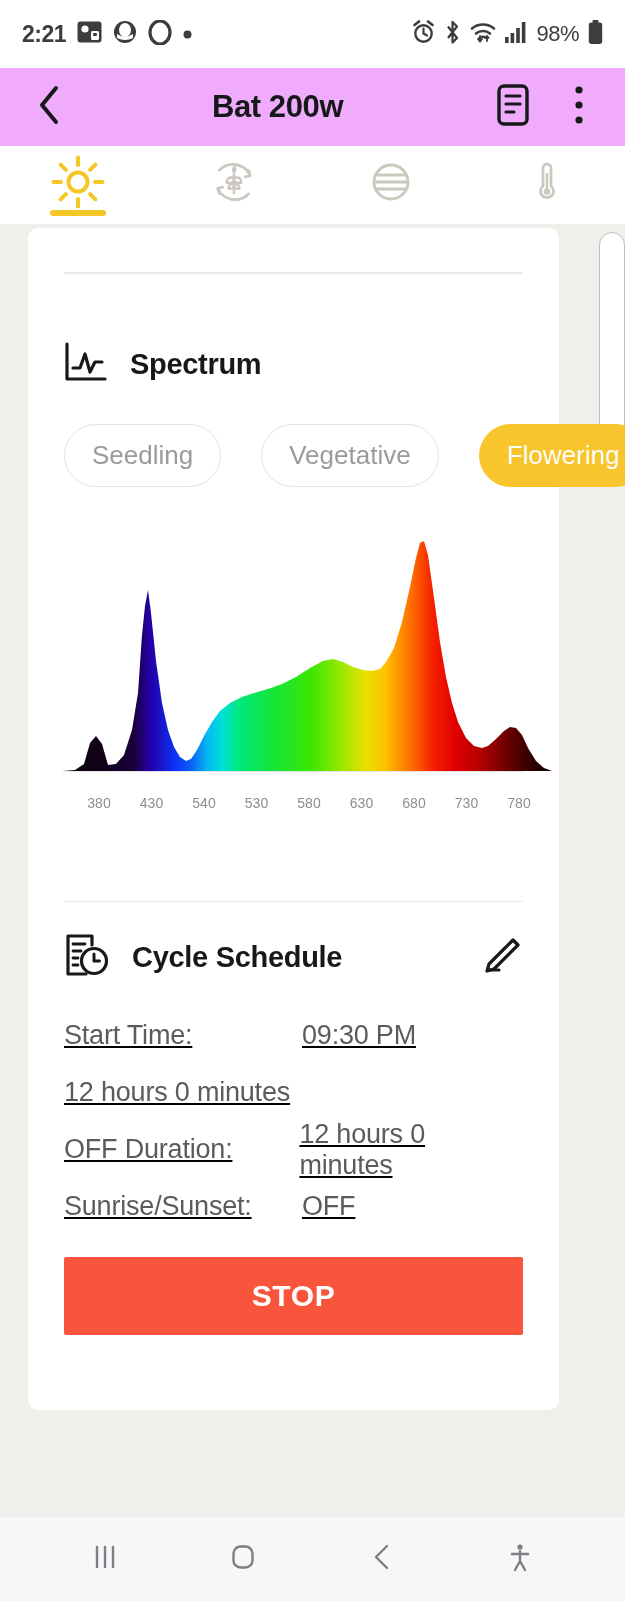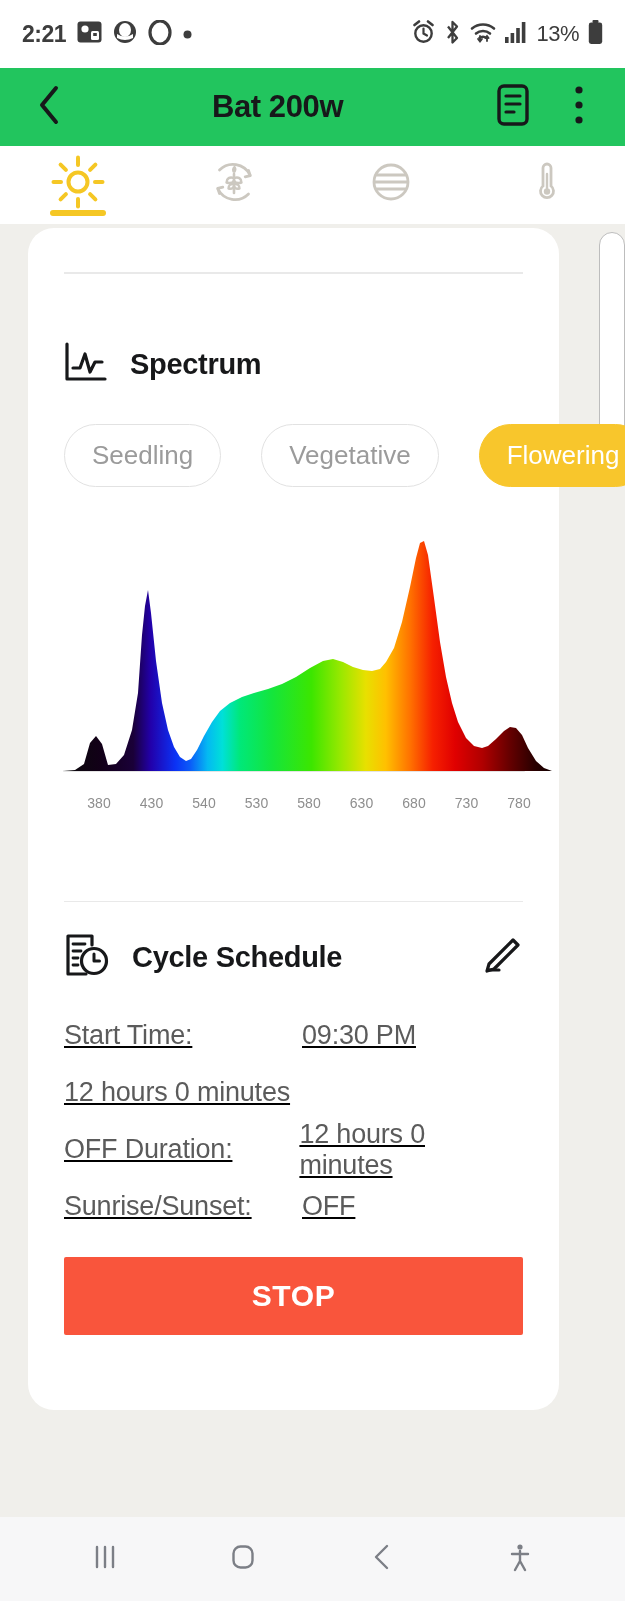--- a/index.html
+++ b/index.html
@@ -56,21 +56,21 @@
     font-weight: 500;
     color: #3d3d3d;
     letter-spacing: -0.5px;
   }
 
   
   .appbar {
     position: absolute;
     top: 68px; left: 0;
     width: 625px; height: 78px;
-    background: #22c55e;
+    background: #f0abfc;
     display: flex;
     align-items: center;
     box-sizing: border-box;
     padding: 0 26px;
   }
   .back-btn {
     width: 46px; height: 46px;
     display: flex; align-items: center; justify-content: center;
     cursor: pointer;
   }
@@ -130,21 +130,21 @@
     background: #f0efeb;
     overflow: hidden;
   }
   .card {
     position: absolute;
     top: 4px;
     left: 28px;
     width: 531px;
     height: 1182px;
     background: #ffffff;
-    border-radius: 26px;
+    border-radius: 10px;
   }
   .scrollbar {
     position: absolute;
     top: 8px;
     right: 0px;
     width: 26px;
     height: 240px;
     border: 1.5px solid #bdbdbd;
     border-radius: 13px;
     background: #ffffff;
@@ -342,21 +342,21 @@
         </svg>
       </span>
       <span class="sb-icon">
         <svg width="22" height="24" viewBox="0 0 22 24">
           <rect x="0" y="17" width="3.6" height="6" fill="#3d3d3d"></rect>
           <rect x="5.6" y="13" width="3.6" height="10" fill="#3d3d3d"></rect>
           <rect x="11.2" y="8" width="3.6" height="15" fill="#3d3d3d"></rect>
           <rect x="16.8" y="2" width="3.6" height="21" fill="#3d3d3d"></rect>
         </svg>
       </span>
-      <span class="sb-batt-text">13%</span>
+      <span class="sb-batt-text">98%</span>
       <span class="sb-icon">
         <svg width="15" height="25" viewBox="0 0 15 25">
           <rect x="4.5" y="0" width="6" height="3" rx="1" fill="#3d3d3d"></rect>
           <rect x="0.8" y="2.6" width="13.4" height="21.4" rx="2.4" fill="#3d3d3d"></rect>
         </svg>
       </span>
     </div>
   </div>
 
   <div class="appbar">

